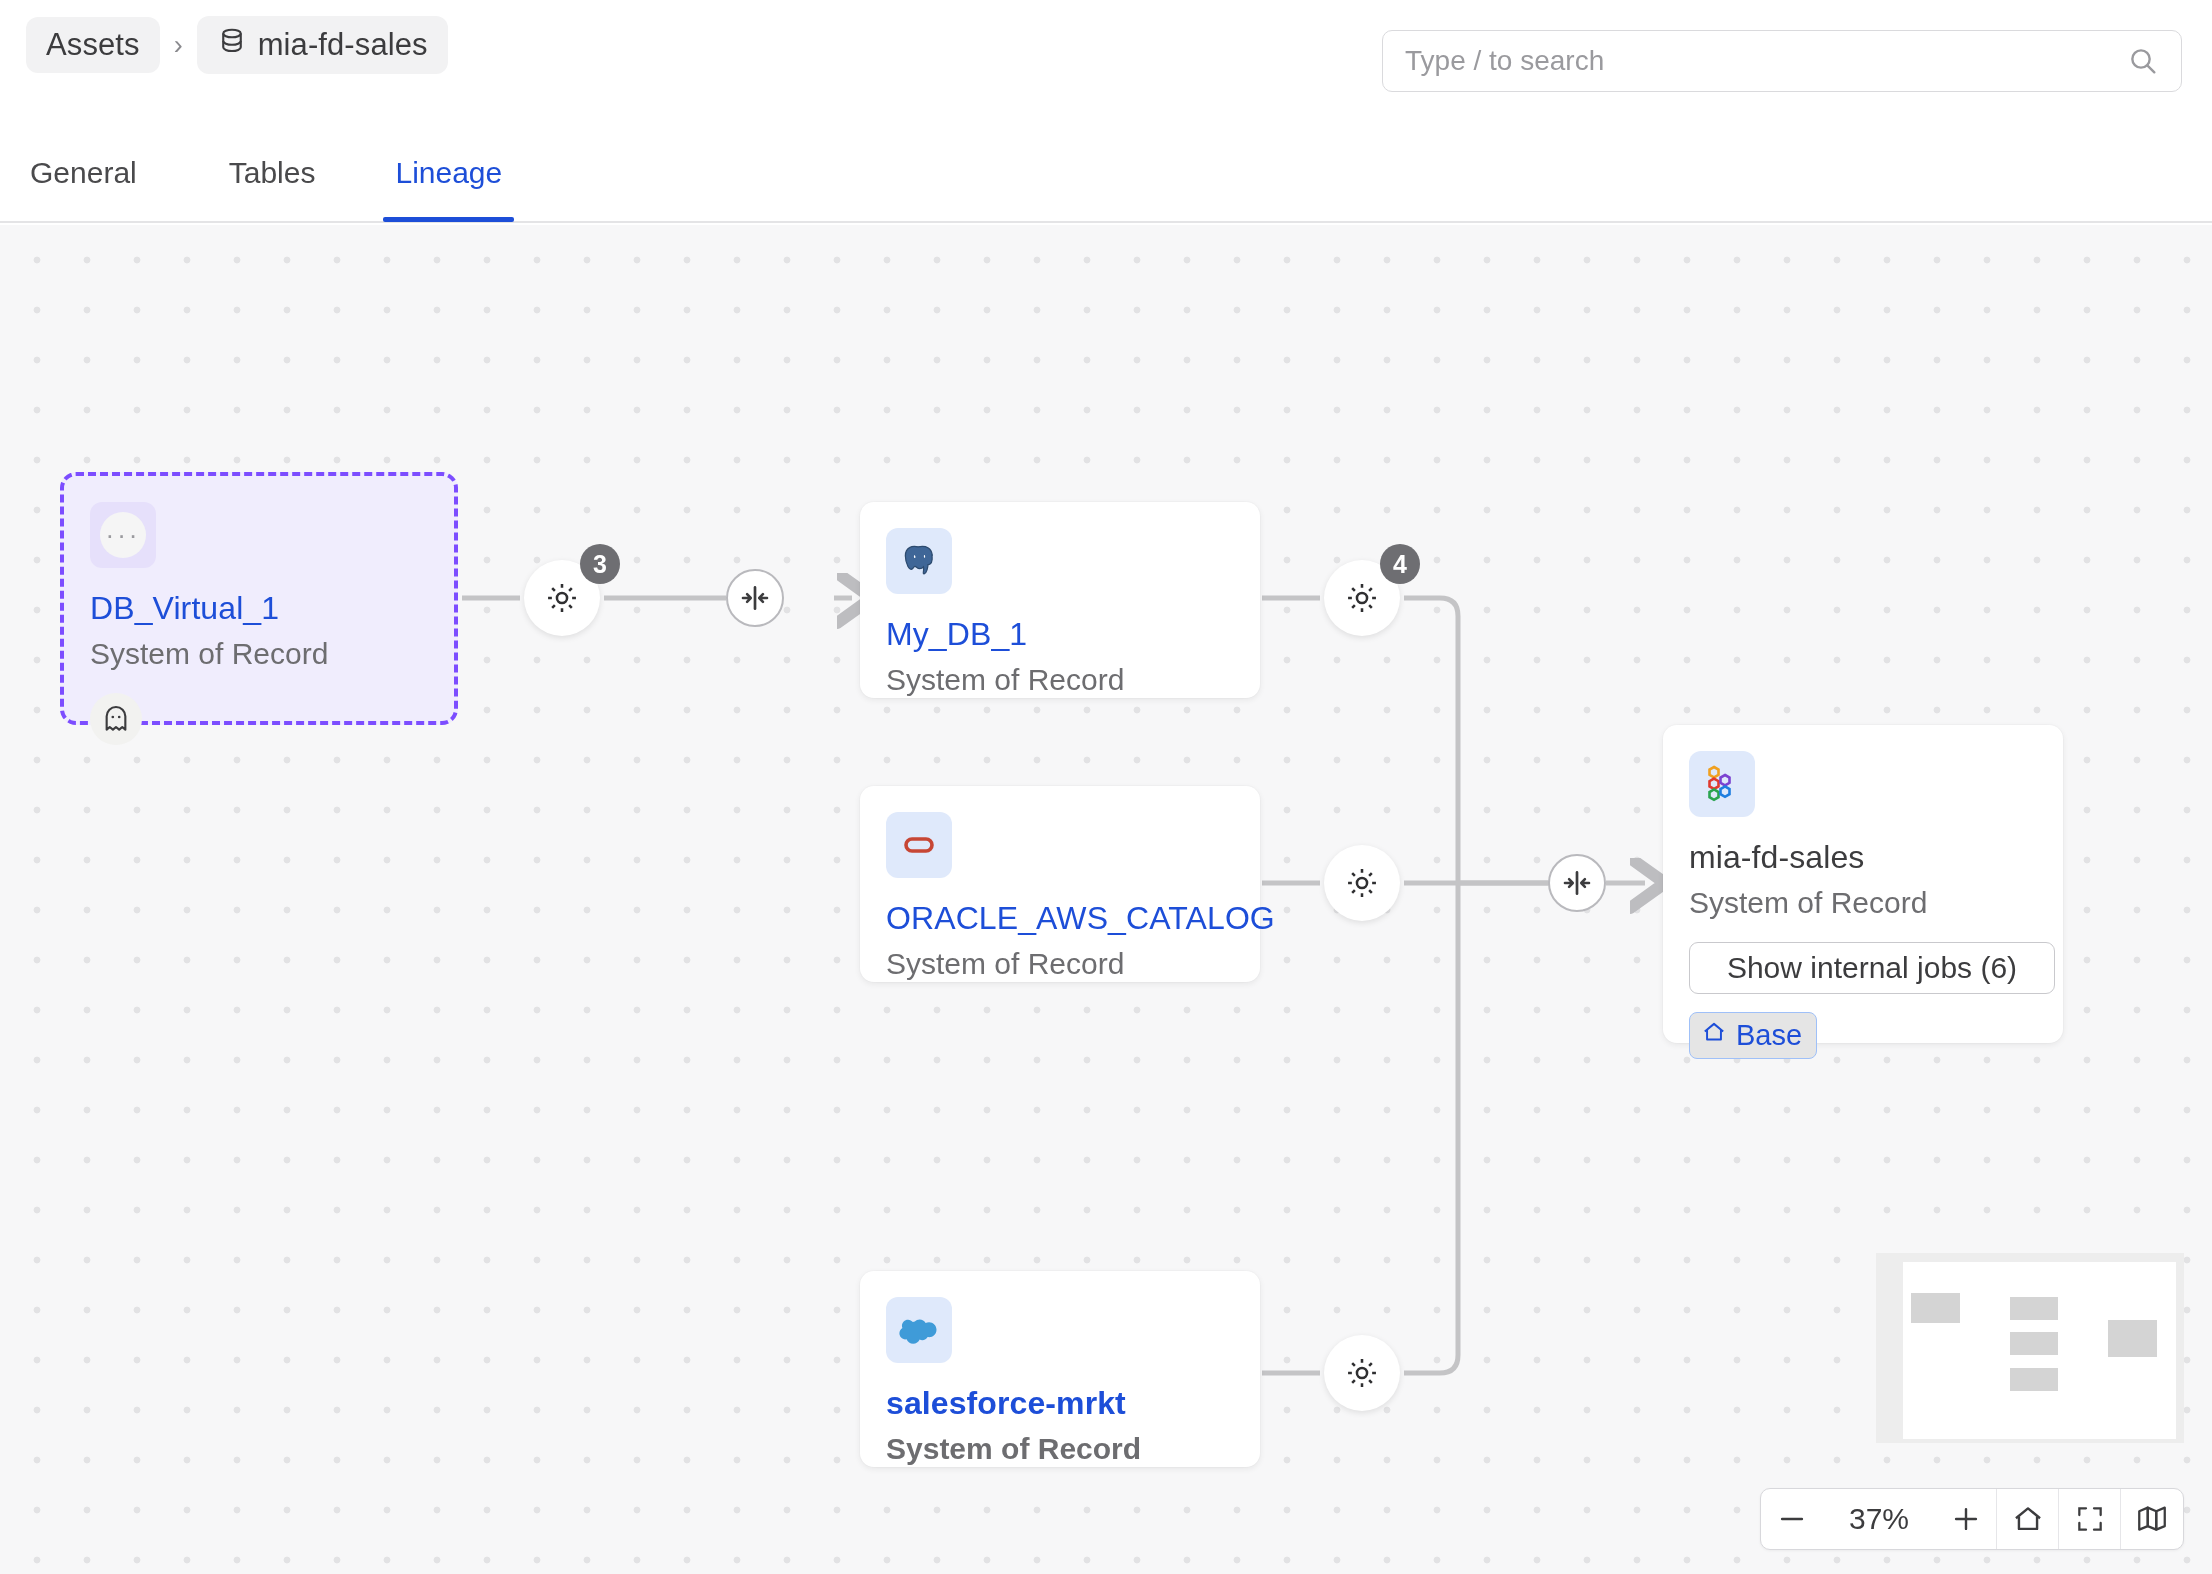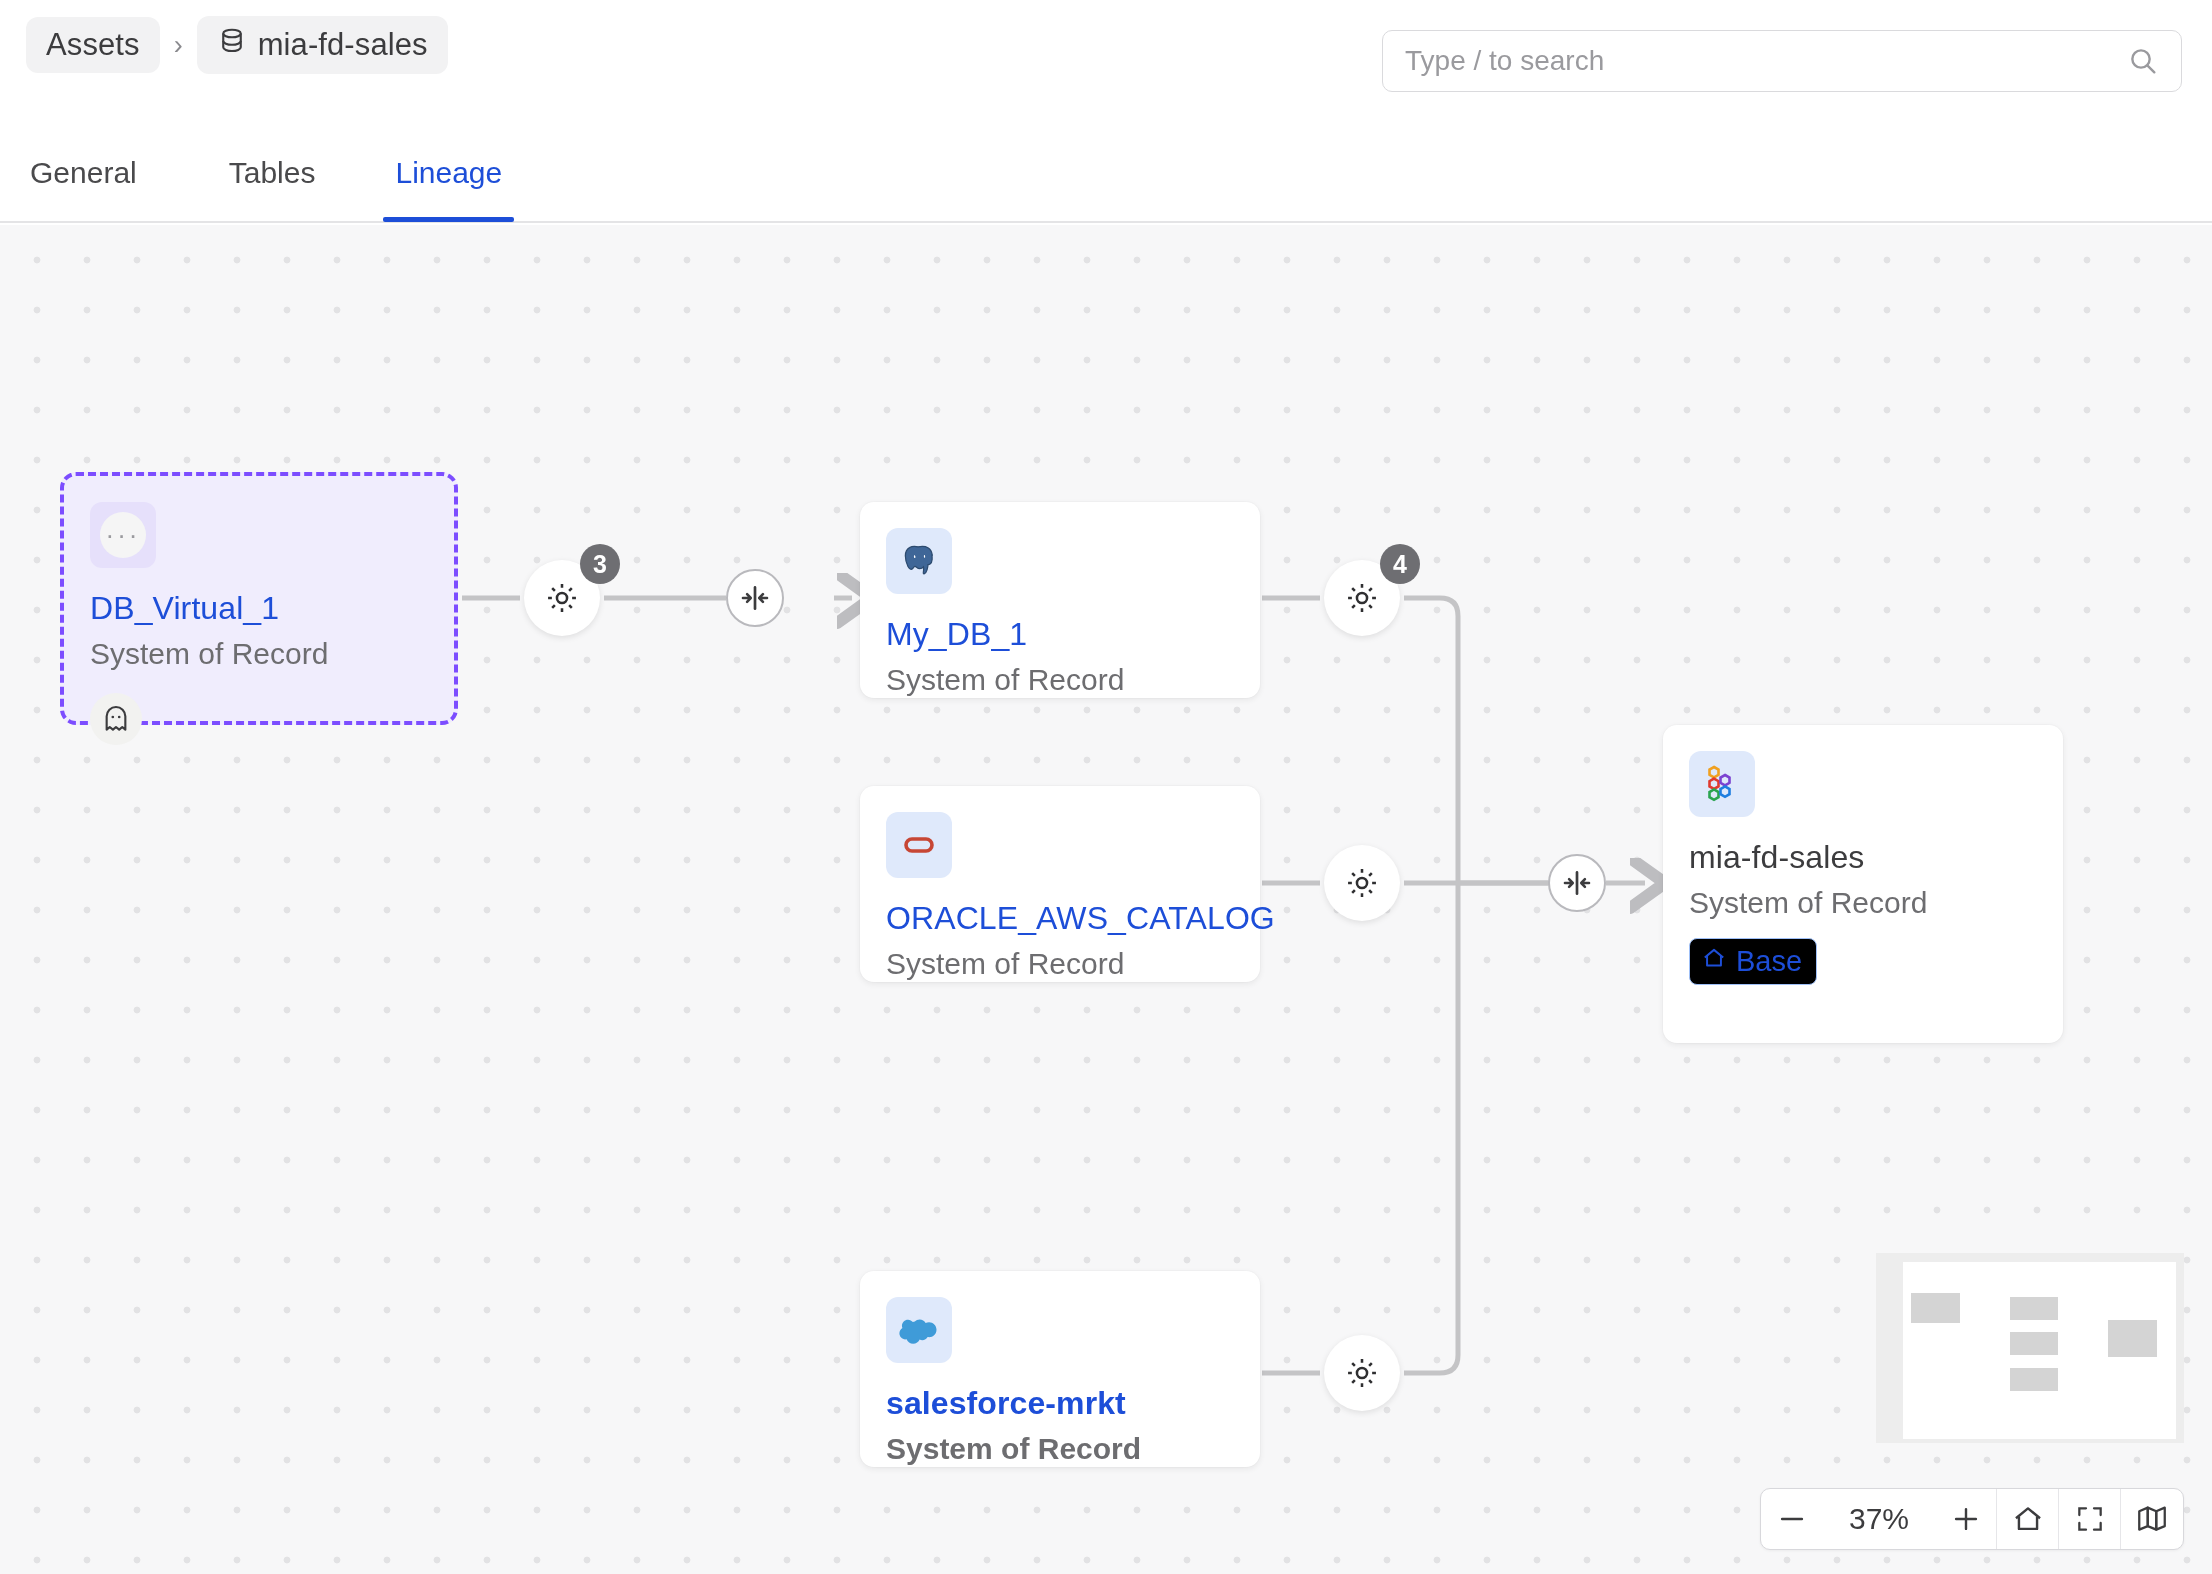--- a/index.html
+++ b/index.html
@@ -157,21 +157,21 @@
     border: 1.6px solid #c9c9cd; border-radius: 9px;
     background: #fff; color: #3c3c3e;
     font-family: "Liberation Sans", sans-serif;
     font-size: 30px;
     display: flex; align-items: center; justify-content: center;
     cursor: pointer;
   }
   .base-badge {
     margin-top: 18px;
     display: inline-flex; align-items: center; gap: 9px;
-    background: #000000; border: 1.6px solid #9fc0f8; border-radius: 8px;
+    background: #e5e5e5; border: 1.6px solid #9fc0f8; border-radius: 8px;
     padding: 6px 14px 6px 11px;
     color: #1d4ed8; font-size: 29px;
     width: max-content;
   }
 
   
   .minimap {
     position: absolute; right: 28px; bottom: 131px;
     width: 308px; height: 190px;
     background: #ededed;
@@ -372,20 +372,21 @@
       <svg width="42" height="42" viewBox="0 0 42 42" fill="none" stroke-width="2.6">
         <polygon points="13,4 17.5,6.6 17.5,11.8 13,14.4 8.5,11.8 8.5,6.6" stroke="#f0a020"></polygon>
         <polygon points="13,15.6 17.5,18.2 17.5,23.4 13,26 8.5,23.4 8.5,18.2" stroke="#e03a2f"></polygon>
         <polygon points="24,12 28.5,14.6 28.5,19.8 24,22.4 19.5,19.8 19.5,14.6" stroke="#7b42d1"></polygon>
         <polygon points="13,26.4 17.5,29 17.5,34.2 13,36.8 8.5,34.2 8.5,29" stroke="#2aa44f"></polygon>
         <polygon points="24,23.4 28.5,26 28.5,31.2 24,33.8 19.5,31.2 19.5,26" stroke="#1e7ee0"></polygon>
       </svg>
     </div>
     <div class="node-title plain">mia-fd-sales</div>
     <div class="node-sub">System of Record</div>
+    <div class="jobs-btn">Show internal jobs (6)</div>
     <div class="base-badge">
       <span>
         <svg width="26" height="26" viewBox="0 0 24 24" fill="none" stroke="#1d4ed8" stroke-width="1.8" stroke-linejoin="round">
           <path d="M3.5 11.5L12 4.5l8.5 7"></path>
           <path d="M5.6 10.2V19h12.8v-8.8"></path>
         </svg>
       </span>
       <span>Base</span>
     </div>
   </div>

